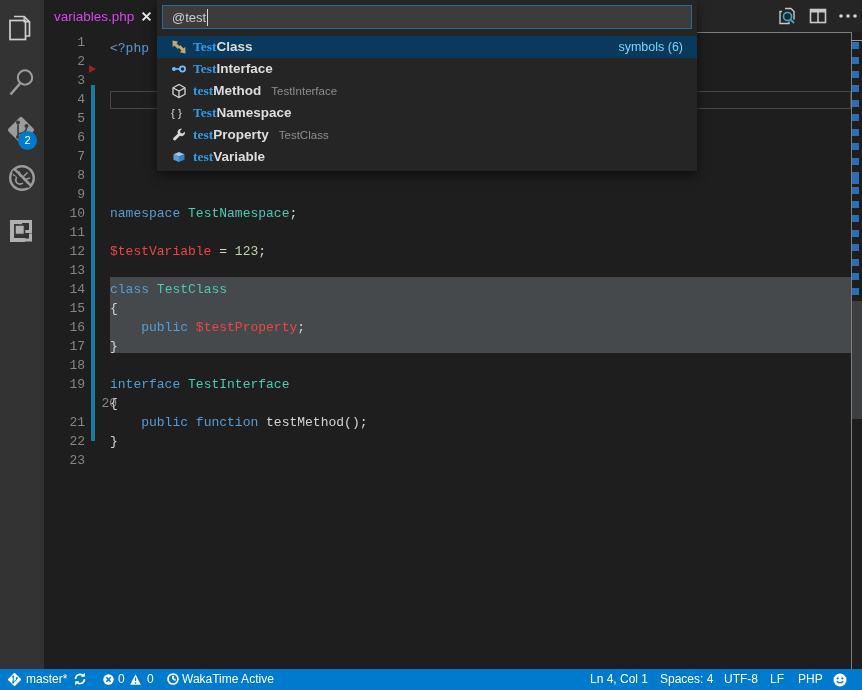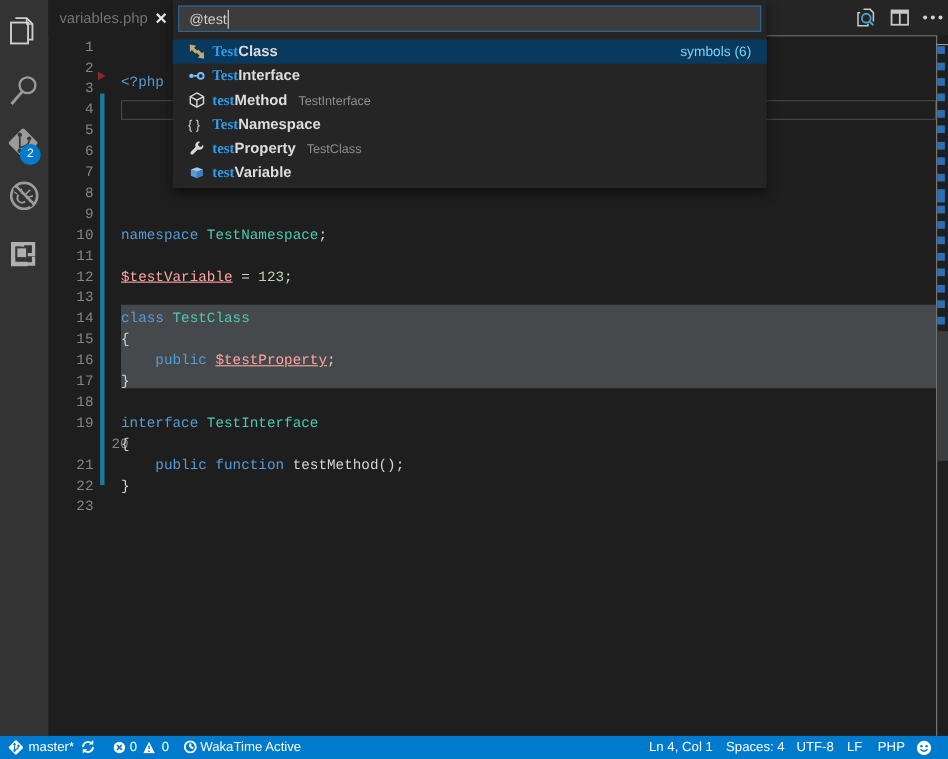--- a/index.html
+++ b/index.html
@@ -5,28 +5,28 @@
   * { margin:0; padding:0; box-sizing:border-box; }
   html,body { width:862px; height:690px; overflow:hidden; background:#1e1e1e;
     font-family:"Liberation Sans", sans-serif; }
   .abs { position:absolute; }
   #stage { position:relative; width:862px; height:690px; background:#1e1e1e; }
   
   #actbar { left:0; top:0; width:44px; height:669px; background:#333333; }
   
   #tabbar { left:44px; top:0; width:818px; height:32px; background:#252526; }
   #tab { position:absolute; left:0; top:0; width:114px; height:32px; background:#1e1e1e;
-    color:#737373; font-size:13.5px; }
+    color:#d946ef; font-size:13.5px; }
   #tab span.lbl { position:absolute; left:10px; top:8.5px; }
   
   .linenum { position:absolute; color:#858585; font-family:"Liberation Mono",monospace;
     font-size:13px; width:41px; text-align:right; }
   .codeline { position:absolute; left:110px; font-family:"Liberation Mono",monospace;
     font-size:13px; white-space:pre; color:#d4d4d4; }
-  .kw { color:#569cd6; } .ty { color:#4ec9b0; } .vr { color:#fca5a5;text-decoration:underline; } .nm { color:#bdd5ab; }
+  .kw { color:#569cd6; } .ty { color:#4ec9b0; } .vr { color:#ef4444; } .nm { color:#bdd5ab; }
   
   #qo { left:157px; top:0; width:540px; height:171px; background:#252526;
     box-shadow:0 4px 10px rgba(0,0,0,0.55); }
   #qoinput { position:absolute; left:5px; top:5px; width:530px; height:24px;
     background:#3c3c3c; border:1px solid #276b9d; }
   #qoinput .txt { position:absolute; left:9px; top:4px; font-size:13px; color:#cccccc; }
   #qoinput .caret { position:absolute; left:44px; top:3px; width:1px; height:17px; background:#d8d8d8; }
   .qrow { position:absolute; left:0; width:540px; height:22px; }
   .qrow .ric { position:absolute; left:14px; top:3px; width:16px; height:16px; }
   .qrow .rlb { position:absolute; left:36px; top:3px; font-size:13.5px; font-weight:bold; color:#dddddd; }
@@ -72,21 +72,21 @@
       <div class="linenum" style="left:44px; top:339px;">17</div>
       <div class="linenum" style="left:44px; top:358px;">18</div>
       <div class="linenum" style="left:44px; top:377px;">19</div>
       <div class="linenum" style="left:44px; top:396px;margin-left:32px;">20</div>
       <div class="linenum" style="left:44px; top:415px;">21</div>
       <div class="linenum" style="left:44px; top:434px;">22</div>
       <div class="linenum" style="left:44px; top:453px;">23</div>
     </div>
 
   <div id="code">
-      <div class="codeline" style="top:47px;margin-top:20px;"><span class="kw">&lt;?php</span></div>
+      <div class="codeline" style="top:21px;margin-top:20px;"><span class="kw">&lt;?php</span></div>
       <div class="codeline" style="top:206px;"><span class="kw">namespace</span> <span class="ty">TestNamespace</span>;</div>
       <div class="codeline" style="top:244px;"><span class="vr">$testVariable</span> = <span class="nm">123</span>;</div>
       <div class="codeline" style="top:282px;"><span class="kw">class</span> <span class="ty">TestClass</span></div>
       <div class="codeline" style="top:301px;">{</div>
       <div class="codeline" style="top:320px;">    <span class="kw">public</span> <span class="vr">$testProperty</span>;</div>
       <div class="codeline" style="top:339px;">}</div>
       <div class="codeline" style="top:377px;"><span class="kw">interface</span> <span class="ty">TestInterface</span></div>
       <div class="codeline" style="top:396px;">{</div>
       <div class="codeline" style="top:415px;">    <span class="kw">public</span> <span class="kw">function</span> testMethod();</div>
       <div class="codeline" style="top:434px;">}</div>

